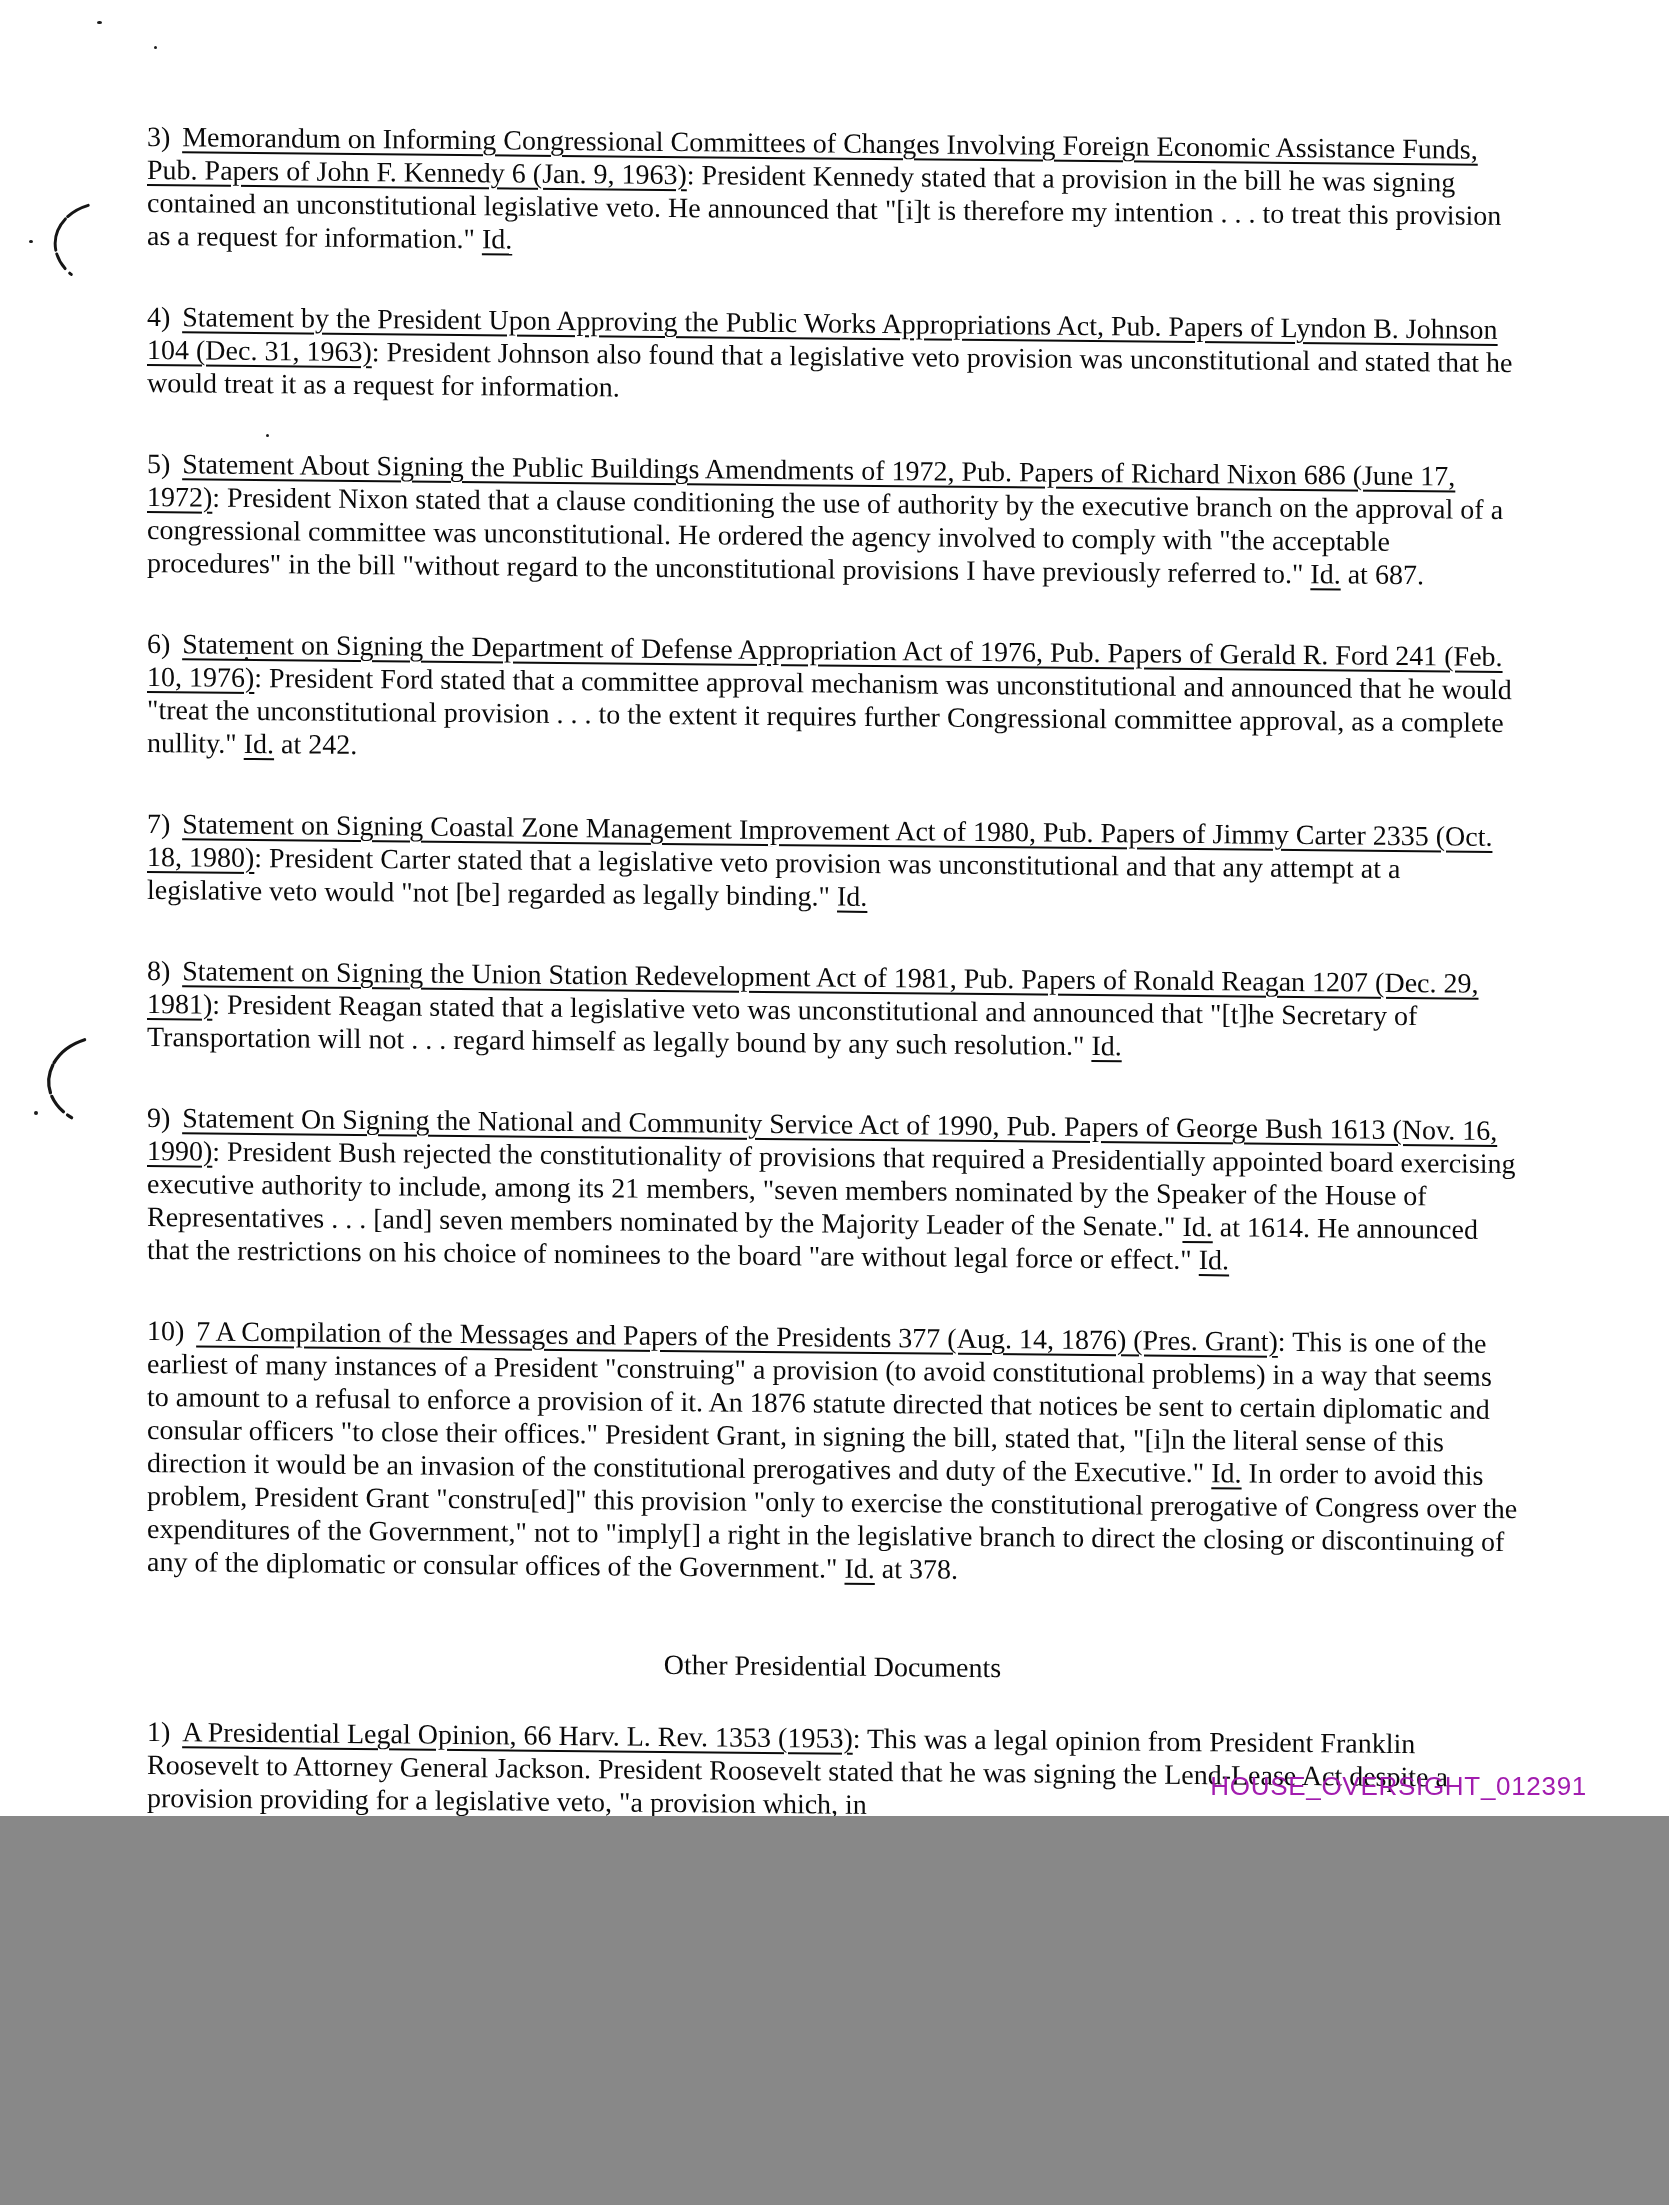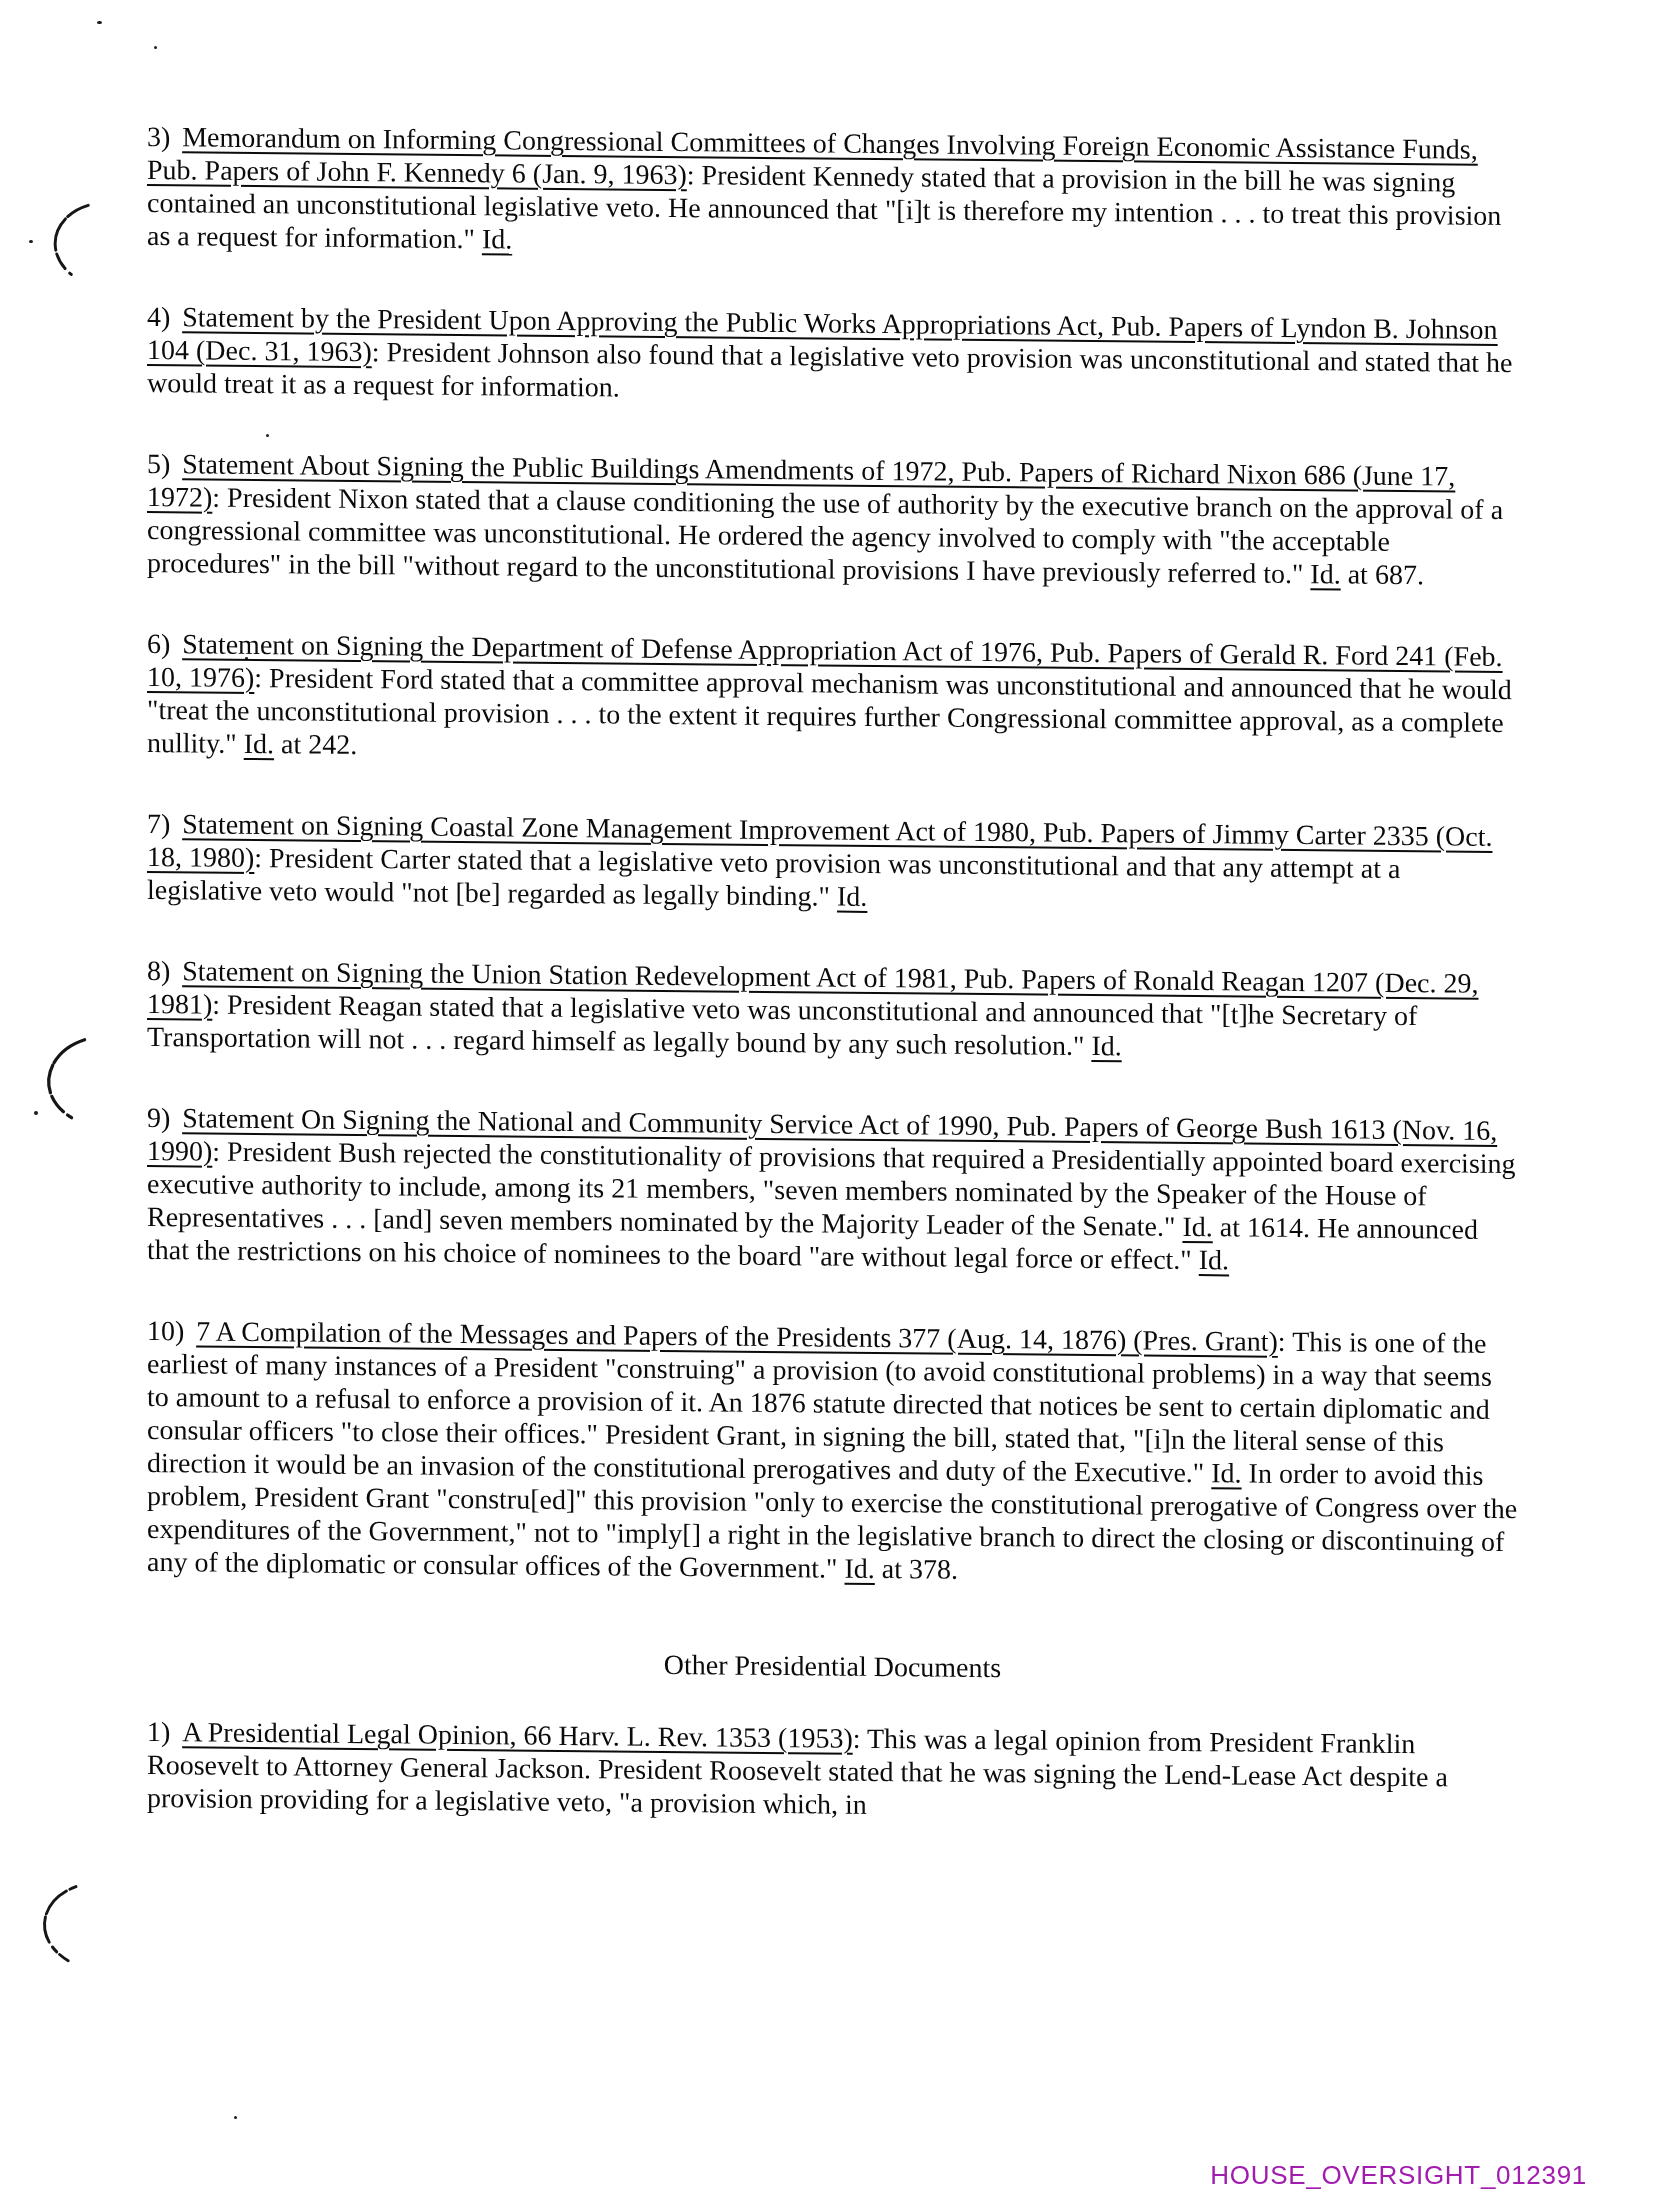--- a/index.html
+++ b/index.html
@@ -1,20 +1,20 @@
 <!DOCTYPE html>
 <html style="font-size:10.5px"><head>
 <meta charset="utf-8">
 <style>
   * { box-sizing: border-box; }
   html, body { margin: 0; padding: 0; background: #888; }
   .page {
     position: relative;
     width: 1669px;
-    height: 2205px;
+    height: 1816px;
     background: #ffffff;
     overflow: hidden;
     font-family: "Liberation Serif", "DejaVu Serif", serif;
     color: #0b0b0b;
   }
   
   .content {
     position: absolute;
     left: 147px;
     top: 120px;

